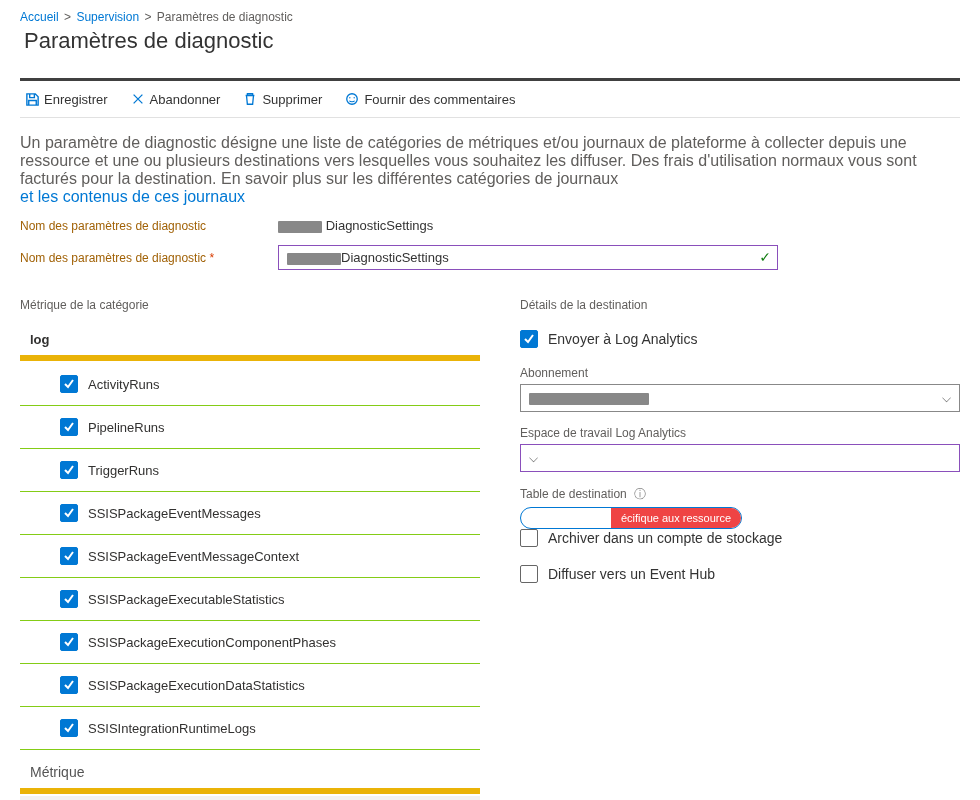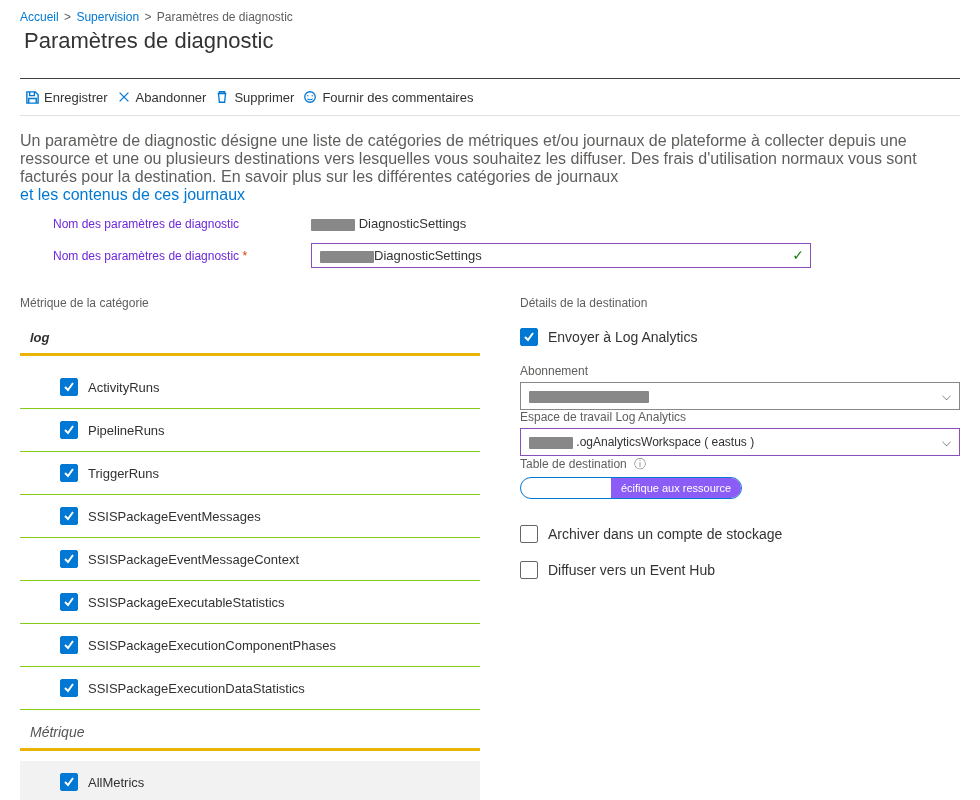--- a/index.html
+++ b/index.html
@@ -20,23 +20,24 @@
 .breadcrumb .sep { color: #605e5c; margin: 0 2px; }
 .breadcrumb .current { color: #605e5c; }
 h1 {
   font-size: 22px;
   font-weight: 400;
   color: #333;
   margin: 4px 0 24px 4px;
 }
 .cmdbar {
   display: flex;
+  gap: 14px;
   align-items: center;
   border-bottom: 1px solid #e1e1e1;
-  border-top: 1px solid #404040;
+  border-top: 3px solid #404040;
   padding: 8px 0;
   margin-bottom: 16px;
 }
 .cmdbar button {
   background: none;
   border: none;
   color: #333;
   font-size: 13px;
   display: inline-flex;
   align-items: center;
@@ -54,22 +55,21 @@
 .description a { color: #0078d4; text-decoration: none; }
 .field-row {
   display: flex;
   align-items: center;
   margin-top: 12px;
   gap: 28px;
 }
 .field-row .label {
   width: 230px;
   font-size: 12px;
-  color: #6d28d9;
-  margin-left: 33px;
+  color: #a16207;
 }
 .field-row .label.req::after {
   content: " *";
   color: #d83b01;
 }
 .textinput {
   width: 500px;
   padding: 4px 8px;
   border: 1px solid #8a4fbb;
   font-size: 13px;
@@ -94,23 +94,22 @@
 .col-right { flex: 1; }
 .subhead {
   font-size: 12px;
   color: #605e5c;
   margin-bottom: 18px;
 }
 .group-title {
   font-size: 13px;
   font-weight: 600;
   padding: 2px 0 8px 10px;
-  border-bottom: 3px solid #eab308;
-  margin-bottom: 10px;
-  font-style: italic;
+  border-bottom: 6px solid #eab308;
+  margin-bottom: 2px;
 }
 .group-title.small { font-size:14px; font-weight:400; color:#555; padding-top:14px;}
 .check-row {
   display: flex;
   align-items: center;
   gap: 10px;
   padding: 12px 10px 12px 40px;
   border-bottom: 1px solid #84cc16;
   font-size: 13px;
 }
@@ -121,36 +120,36 @@
   border-radius: 2px;
   display: inline-flex; align-items:center; justify-content:center;
   background:#fff;
   cursor:pointer;
 }
 .chk.checked { background:#0078d4; border-color:#0078d4; }
 .chk.checked svg { stroke:#fff; }
 .dest-row {
   display:flex; align-items:center; gap:10px; margin-bottom:18px; font-size:14px; color:#333;
 }
-.dest-label { font-size:12px; color:#605e5c; margin-bottom:4px; }
+.dest-label { font-size:12px; color:#605e5c; margin-bottom:4px; margin-top:14px;}
 .select {
   border:1px solid #888;
   padding:6px 8px;
   font-size:12px;
   display:flex; justify-content:space-between; align-items:center;
   cursor:pointer;
   background:#fff;
 }
 .select.highlight { border-color:#8a4fbb; }
 .toggle-pill {
   display:inline-flex; align-items:center; border:1px solid #0078d4; border-radius:12px; overflow:hidden;
   font-size:11px;
 }
 .toggle-pill span { padding:4px 10px; }
-.toggle-pill .active { background:#8b5cf6; color:#fff; }
+.toggle-pill .active { background:#ef4444; color:#fff; }
 .info-icon { font-size:12px; color:#888; margin-left:4px;}
 .chev { font-size:12px; color:#555;}
 </style>
 </head>
 <body>
 
 <div class="breadcrumb">
   <a href="#">Accueil</a>
   <span class="sep">&gt;</span>
   <a href="#">Supervision</a>
@@ -283,20 +282,28 @@
       <span>SSISPackageExecutionComponentPhases</span>
     </div>
     <div class="check-row">
       <span class="chk checked">
           <svg width="12" height="12" viewBox="0 0 12 12">
             <path d="M2 6l3 3 5-7" fill="none" stroke="#fff" stroke-width="2"></path>
           </svg>
         </span>
       <span>SSISPackageExecutionDataStatistics</span>
     </div>
+    <div class="check-row">
+      <span class="chk checked">
+          <svg width="12" height="12" viewBox="0 0 12 12">
+            <path d="M2 6l3 3 5-7" fill="none" stroke="#fff" stroke-width="2"></path>
+          </svg>
+        </span>
+      <span>SSISIntegrationRuntimeLogs</span>
+    </div>
 
     <div class="group-title small">Métrique</div>
     <div class="check-row selected">
       <span class="chk checked">
           <svg width="12" height="12" viewBox="0 0 12 12">
             <path d="M2 6l3 3 5-7" fill="none" stroke="#fff" stroke-width="2"></path>
           </svg>
         </span>
       <span>AllMetrics</span>
     </div>
@@ -315,34 +322,33 @@
     </div>
 
     <div class="dest-label">Abonnement</div>
     <div class="select">
       <span><span class="redact" style="width:120px;"></span><span></span></span>
       <span class="chev">⌵</span>
     </div>
 
     <div class="dest-label">Espace de travail Log Analytics</div>
     <div class="select highlight">
-      <span><span class="redact" style="width:44px;"></span><span> .ogAnalyticsWorkspace ( eastus )</span></span>
       <span class="chev">⌵</span>
     </div>
 
     <div class="dest-label">
       <span>Table de destination</span>
       <span class="info-icon">ⓘ</span>
     </div>
     <div class="toggle-pill">
       <span style="min-width:90px;"><span></span></span>
       <span class="active">écifique aux ressource</span>
     </div>
 
-    <div class="dest-row" style="margin-top:26px;">
+    <div class="dest-row" style="">
       <span class="chk"></span>
       <span>Archiver dans un compte de stockage</span>
     </div>
 
     <div class="dest-row">
       <span class="chk"></span>
       <span>Diffuser vers un Event Hub</span>
     </div>
   </div>
 </div>

